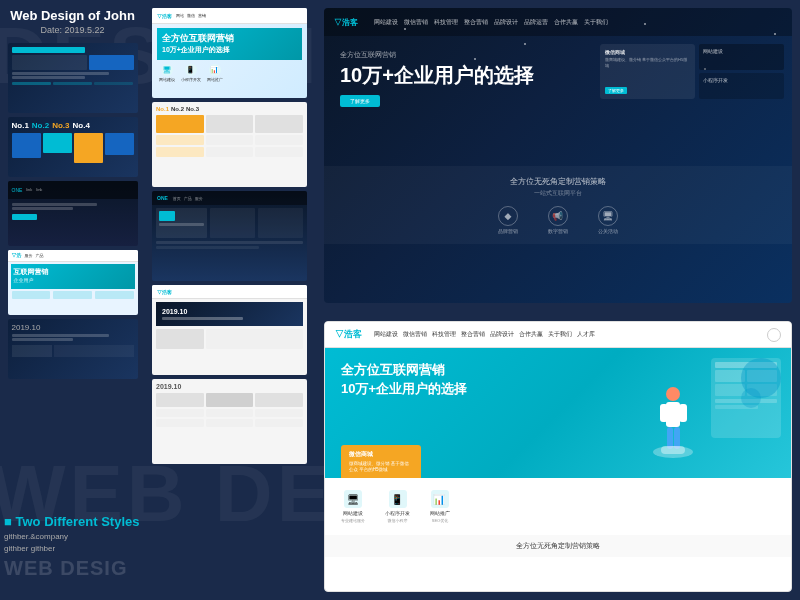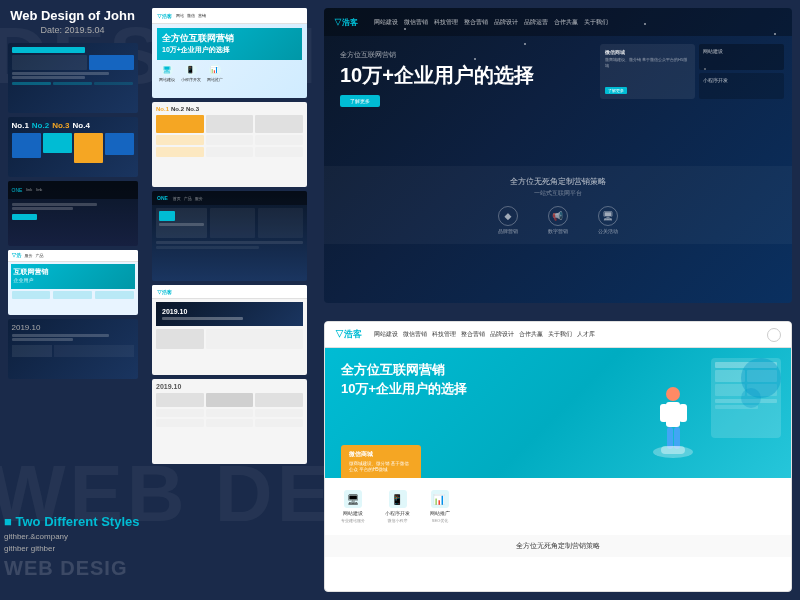--- a/index.html
+++ b/index.html
@@ -314,21 +314,21 @@
 <body>
 
 <div class="bg-watermark">
   <span class="bg-watermark-text wm1">DESIGN</span>
   <span class="bg-watermark-text wm3">WEB DESIGN</span>
 </div>
 
 <div class="left-panel">
   <div class="title-area">
     <div class="main-title">Web Design of John</div>
-    <div class="sub-title">Date: 2019.5.04</div>
+    <div class="sub-title">Date: 2019.5.22</div>
   </div>
 
   <div class="thumb thumb-dark">
     <div class="thumb-content">
       <div class="thumb-bar thumb-bar-accent" style="width:60%"></div>
       <div class="thumb-row">
         <div class="thumb-block" style="height:15px;background:rgba(255,255,255,0.08)"></div>
         <div class="thumb-block thumb-block-blue" style="height:15px;flex:0.6"></div>
       </div>
       <div class="thumb-text-line"></div>

